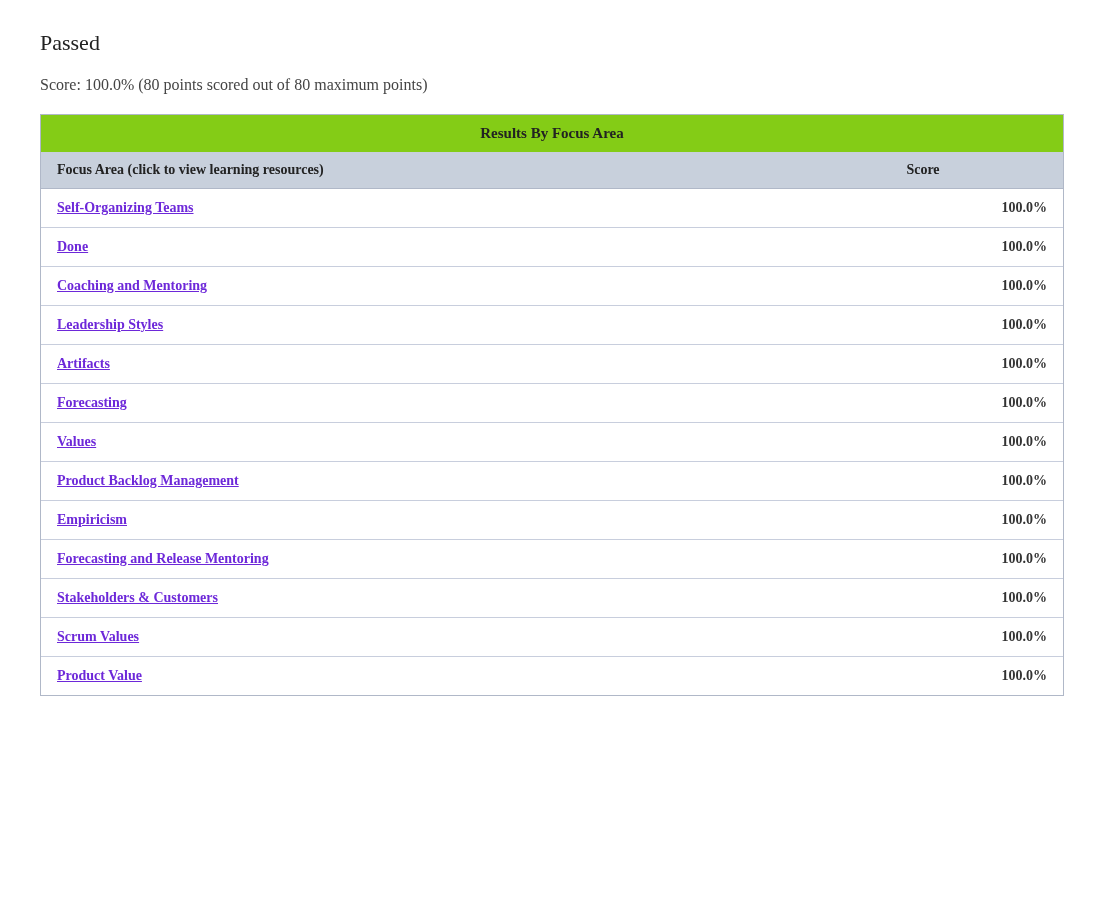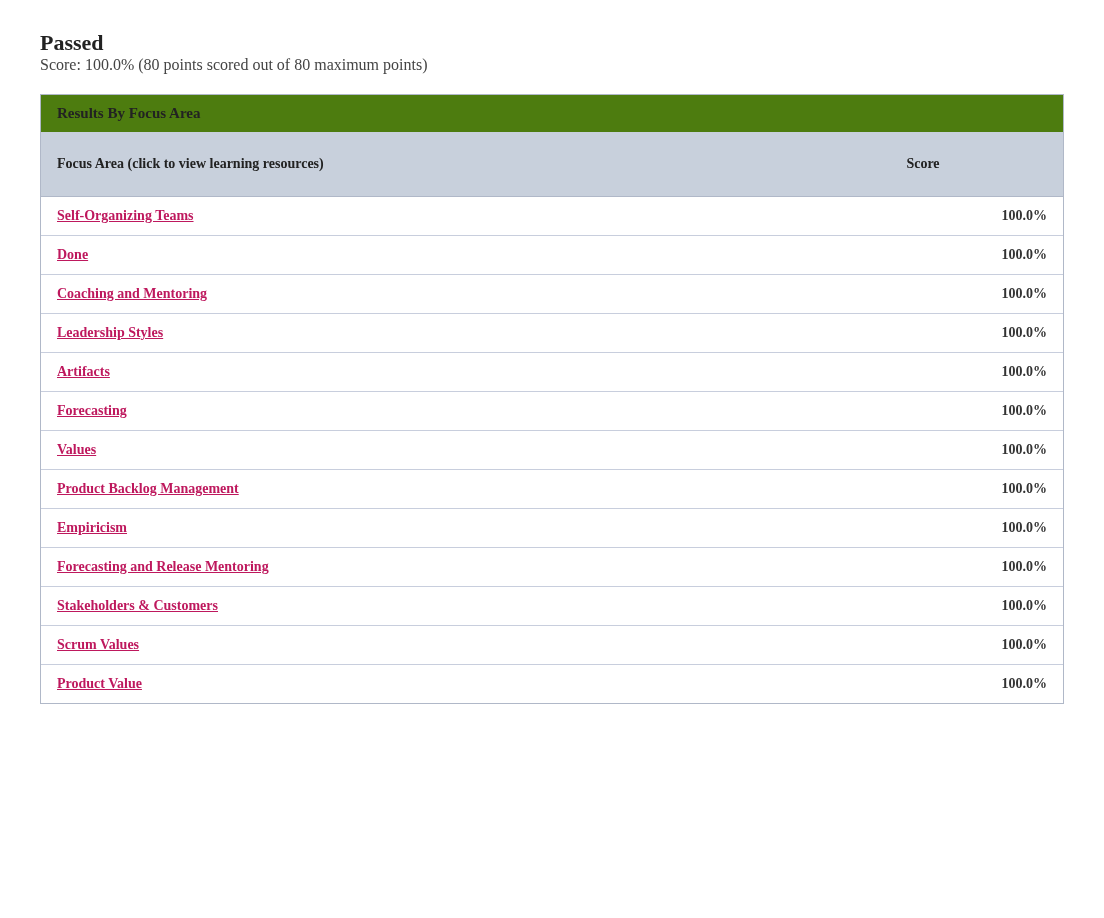--- a/index.html
+++ b/index.html
@@ -15,52 +15,52 @@
       padding: 30px 40px;
       font-size: 15px;
     }
 
     .pass-header {
       margin-bottom: 20px;
     }
 
     .pass-title {
       font-size: 22px;
-      font-weight: bold;
+      font-weight: normal;
       color: #222222;
-      margin-bottom: 0;
+      margin-bottom: 20px;
     }
 
     .pass-score {
       font-size: 16px;
       color: #444444;
     }
 
     .table-wrapper {
       border: 1px solid #b0b8c8;
       width: 100%;
     }
 
     .table-title-row {
-      background-color: #4d7c0f;
-      text-align: left;
+      background-color: #84cc16;
+      text-align: center;
       padding: 10px 16px;
       font-weight: bold;
       font-size: 15px;
       color: #222222;
     }
 
     table {
       width: 100%;
       border-collapse: collapse;
     }
 
     thead tr th {
       background-color: #c8d0dc;
-      padding: 24px 16px;
+      padding: 10px 16px;
       font-weight: bold;
       font-size: 14px;
       color: #222222;
       border-bottom: 1px solid #b0b8c8;
       text-align: left;
     }
 
     thead tr th.score-col {
       text-align: center;
       width: 280px;
@@ -80,21 +80,21 @@
       text-align: right;
       color: #333333;
       font-weight: bold;
     }
 
     tbody tr:last-child td {
       border-bottom: none;
     }
 
     a.focus-link {
-      color: #be185d;
+      color: #6d28d9;
       text-decoration: underline;
       font-weight: bold;
       cursor: pointer;
     }
   </style>
 </head>
 <body>
 
 <div class="pass-header">
   <div class="pass-title">Passed</div>

